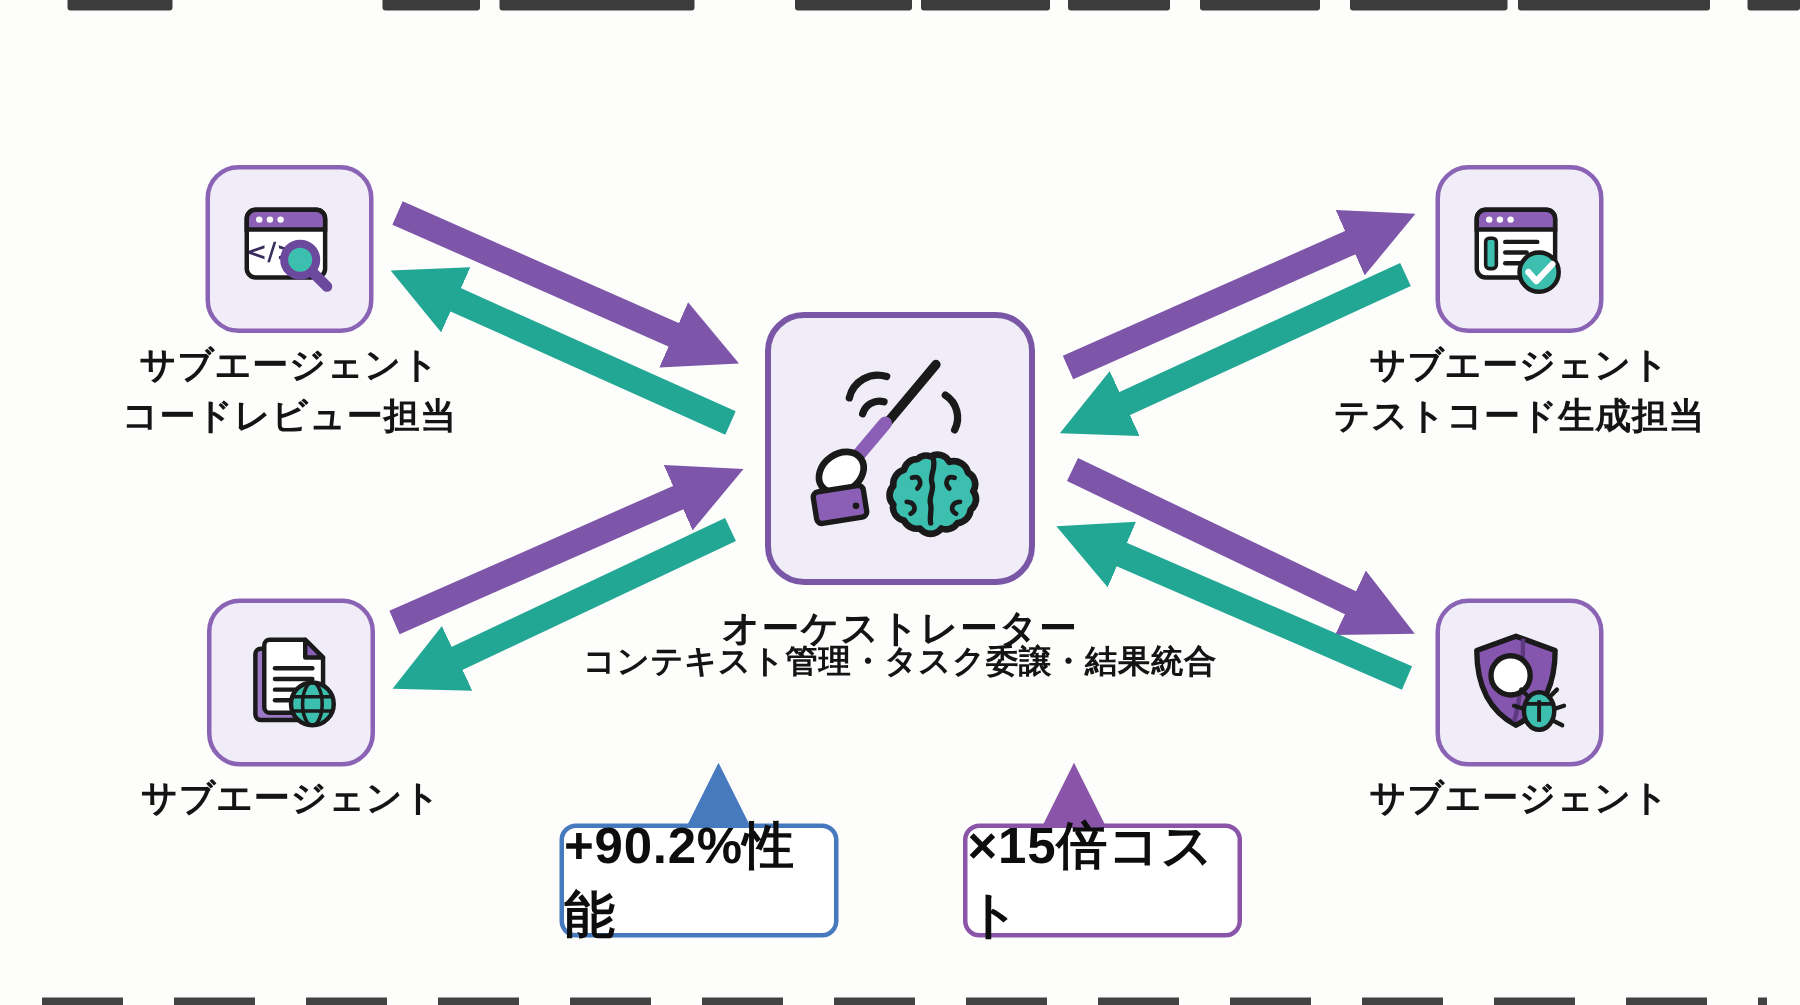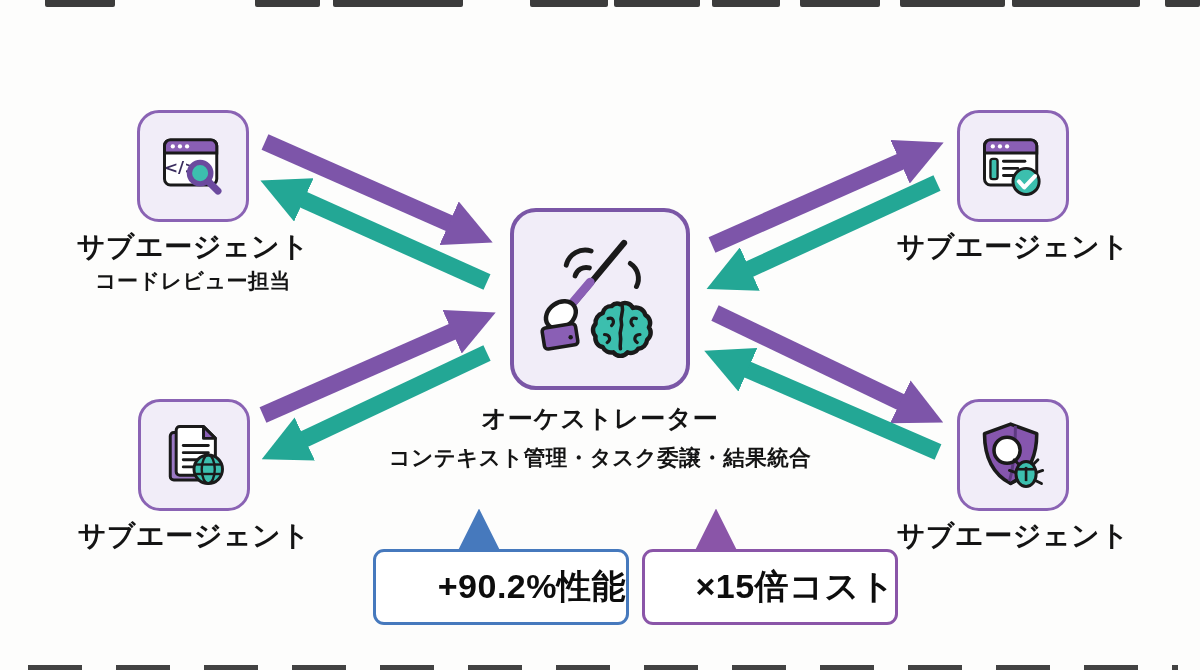--- a/index.html
+++ b/index.html
@@ -40,39 +40,39 @@
   #node-center{
     left:510px;top:208px;width:180px;height:182px;
     border:4px solid var(--center-border);
     border-radius:26px;
   }
   
   .agent-label{
     position:absolute;z-index:2;width:260px;text-align:center;
     color:var(--text);line-height:1.25;
   }
-  .agent-label .l1{font-size:28px;font-weight:800;letter-spacing:.5px;}
-  .agent-label .l2{font-size:21px;font-weight:800;margin-top:4px;letter-spacing:.5px;}
+  .agent-label .l1{font-size:24px;font-weight:800;letter-spacing:.5px;}
+  .agent-label .l2{font-size:24px;font-weight:800;margin-top:4px;letter-spacing:.5px;}
   #label-tl{left:63px;top:229px;}
   #label-tr{left:883px;top:229px;}
   #label-bl{left:64px;top:518px;}
   #label-br{left:883px;top:518px;}
   #orch-title{
     position:absolute;z-index:2;left:350px;top:402px;width:500px;
     text-align:center;font-size:25px;font-weight:800;color:var(--text);
     letter-spacing:1px;
   }
   #orch-subtitle{
-    position:absolute;z-index:2;left:300px;top:443px;width:600px;
+    position:absolute;z-index:2;left:300px;top:426px;width:600px;
     text-align:center;font-size:21.5px;font-weight:800;color:var(--text);
     letter-spacing:.5px;
   }
   
   .stat-box{
-    position:absolute;z-index:2;width:256px;height:76px;
+    position:absolute;z-index:2;width:186px;height:76px;
     background:#ffffff;border-radius:11px;box-sizing:border-box;
     display:flex;align-items:center;justify-content:flex-end;
     font-size:34px;font-weight:800;color:#0d0d0d;letter-spacing:.5px;
   }
   #stat-performance{left:373px;top:549px;border:3.5px solid var(--stat-blue);}
   #stat-cost{left:642px;top:549px;border:3.5px solid var(--stat-purple);}
   
   .top-mark{position:absolute;top:0;height:7px;background:#2b2b2b;z-index:0;
     border-radius:0 0 2px 2px;opacity:.92;}
   #bottom-marks{
@@ -183,20 +183,21 @@
       <rect x="13" y="26" width="6" height="17" rx="2" fill="var(--icon-teal)" stroke="#1a1a1a" stroke-width="2"></rect>
       <line x1="24" y1="28" x2="42" y2="28" stroke="#1a1a1a" stroke-width="2.5" stroke-linecap="round"></line>
       <line x1="24" y1="34" x2="36" y2="34" stroke="#1a1a1a" stroke-width="2.5" stroke-linecap="round"></line>
       <line x1="24" y1="40" x2="33" y2="40" stroke="#1a1a1a" stroke-width="2.5" stroke-linecap="round"></line>
       <circle cx="43" cy="45" r="11" fill="var(--icon-teal)" stroke="#1a1a1a" stroke-width="2.5"></circle>
       <path d="M37,45 l4.5,5 l9,-9.5" fill="none" stroke="#ffffff" stroke-width="3.5" stroke-linecap="round" stroke-linejoin="round"></path>
     </svg>
   </div>
   <div class="agent-label" id="label-tr">
     <div class="l1">サブエージェント</div>
+    <div class="l2">テストコード生成担当</div>
   </div>
 
   <div class="node agent-node" id="node-bl">
     <svg class="icon-svg" width="76" height="76" viewBox="0 0 64 64">
       <rect x="12" y="13" width="28" height="40" rx="3" fill="#9b79c4" stroke="#1a1a1a" stroke-width="2.5"></rect>
       <path d="M20,8 h20 l10,10 v28 a3,3 0 0 1 -3,3 h-27 a3,3 0 0 1 -3,-3 v-35 a3,3 0 0 1 3,-3 Z" fill="#ffffff" stroke="#1a1a1a" stroke-width="2.5" stroke-linejoin="round"></path>
       <path d="M40,8 v10 h10 Z" fill="var(--icon-purple)" stroke="#1a1a1a" stroke-width="2.5" stroke-linejoin="round"></path>
       <line x1="23" y1="24" x2="44" y2="24" stroke="#1a1a1a" stroke-width="2.5" stroke-linecap="round"></line>
       <line x1="23" y1="30" x2="44" y2="30" stroke="#1a1a1a" stroke-width="2.5" stroke-linecap="round"></line>
       <line x1="23" y1="36" x2="36" y2="36" stroke="#1a1a1a" stroke-width="2.5" stroke-linecap="round"></line>

